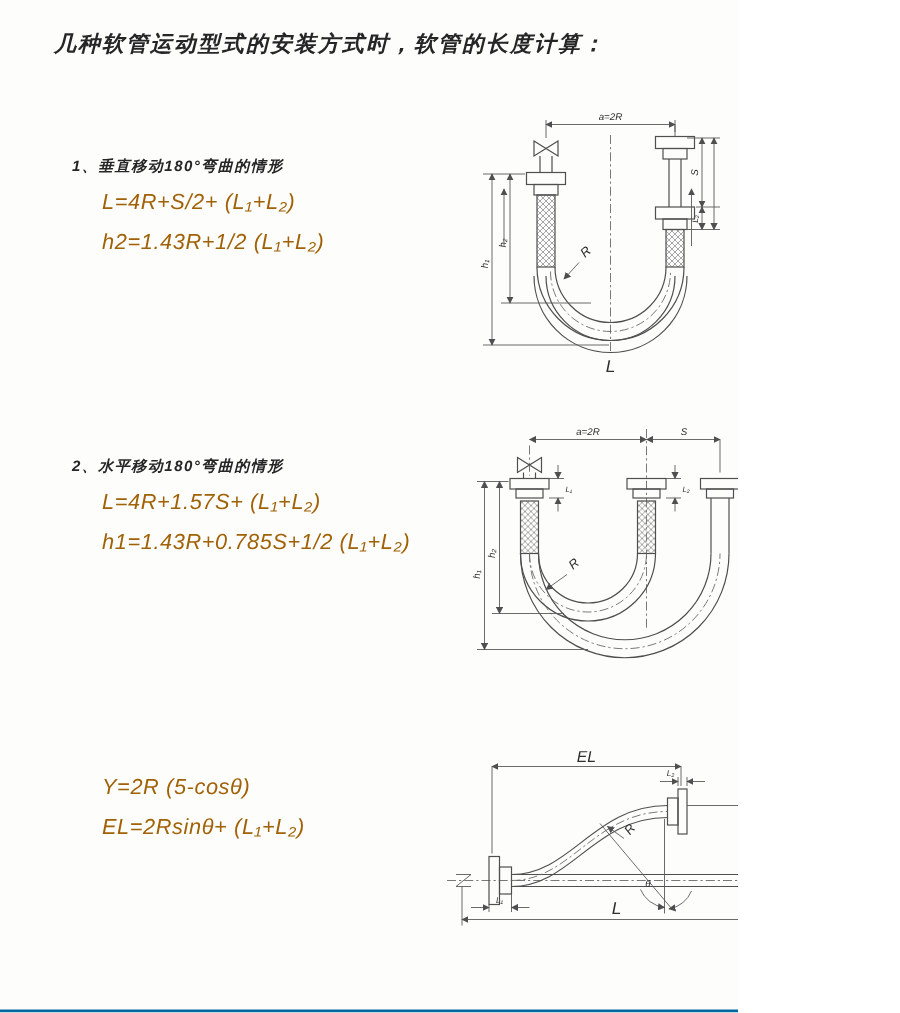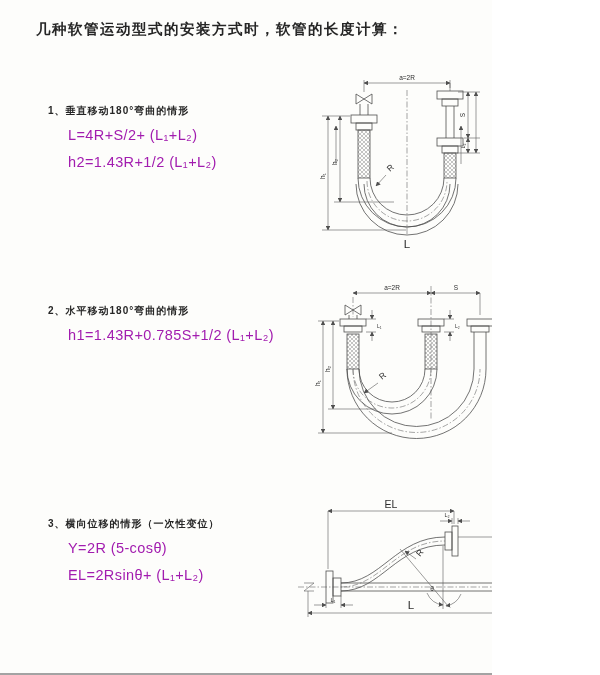--- a/index.html
+++ b/index.html
@@ -1,24 +1,24 @@
 <!DOCTYPE html>
 <html><head>
 <meta charset="utf-8">
 <style>
   html,body{margin:0;padding:0;background:#fff;}
   .canvas{position:relative;width:492px;height:675px;background:#fdfdfb;overflow:hidden;
           font-family:"Liberation Sans","DejaVu Sans",sans-serif;color:#2b2b2b;
-          border-bottom:2px solid #a3a3a3;box-sizing:border-box;}
+          border-bottom:2px solid #0369a1;box-sizing:border-box;font-style:italic;}
   .page-title{position:absolute;left:36px;top:20px;margin:0;font-size:14.5px;font-weight:bold;
               letter-spacing:1.5px;color:#262626;}
   .sec{position:absolute;left:48px;}
   .sec h2{margin:0 0 9px 0;font-size:10px;font-weight:bold;letter-spacing:1px;color:#262626;}
   .sec p.f{margin:0 0 10px 0;padding-left:20px;font-size:14.5px;line-height:17px;
-           letter-spacing:.4px;color:#a21caf;font-weight:400;}
+           letter-spacing:.4px;color:#a16207;font-weight:400;}
   .dwg{position:absolute;}
   .dwg .ln{fill:none;stroke:#4f4f4f;stroke-width:.8;}
   .dwg .thin{fill:none;stroke:#5a5a5a;stroke-width:.6;}
   .dwg .cl{fill:none;stroke:#6a6a6a;stroke-width:.6;stroke-dasharray:6 2 1.5 2;}
   .dwg .lbl{fill:#2e2e2e;font-family:"Liberation Sans","DejaVu Sans",sans-serif;}
   .dwg .mk{fill:#4f4f4f;}
 </style>
 </head>
 <body>
 
@@ -27,25 +27,25 @@
   <h1 class="page-title">几种软管运动型式的安装方式时，软管的长度计算：</h1>
 
   <section class="sec" style="top:104px">
     <h2>1、垂直移动180°弯曲的情形</h2>
     <p class="f">L=4R+S/2+ (L₁+L₂)</p>
     <p class="f">h2=1.43R+1/2 (L₁+L₂)</p>
   </section>
 
   <section class="sec" style="top:304px">
     <h2>2、水平移动180°弯曲的情形</h2>
+    <p class="f">L=4R+1.57S+ (L₁+L₂)</p>
     <p class="f">h1=1.43R+0.785S+1/2 (L₁+L₂)</p>
   </section>
 
   <section class="sec" style="top:517px">
-    <h2>3、横向位移的情形（一次性变位）</h2>
     <p class="f">Y=2R (5-cosθ)</p>
     <p class="f">EL=2Rsinθ+ (L₁+L₂)</p>
   </section>
 
   <svg class="dwg" style="left:306px;top:68px" width="270" height="188" viewBox="0 0 270 188">
     <defs>
       <marker id="ar1" viewBox="0 0 10 10" refX="9" refY="5" markerWidth="8" markerHeight="8" orient="auto-start-reverse">
         <path d="M0,0L10,5L0,10z" class="mk"></path>
       </marker>
       <pattern id="b1" width="4" height="4" patternUnits="userSpaceOnUse">

